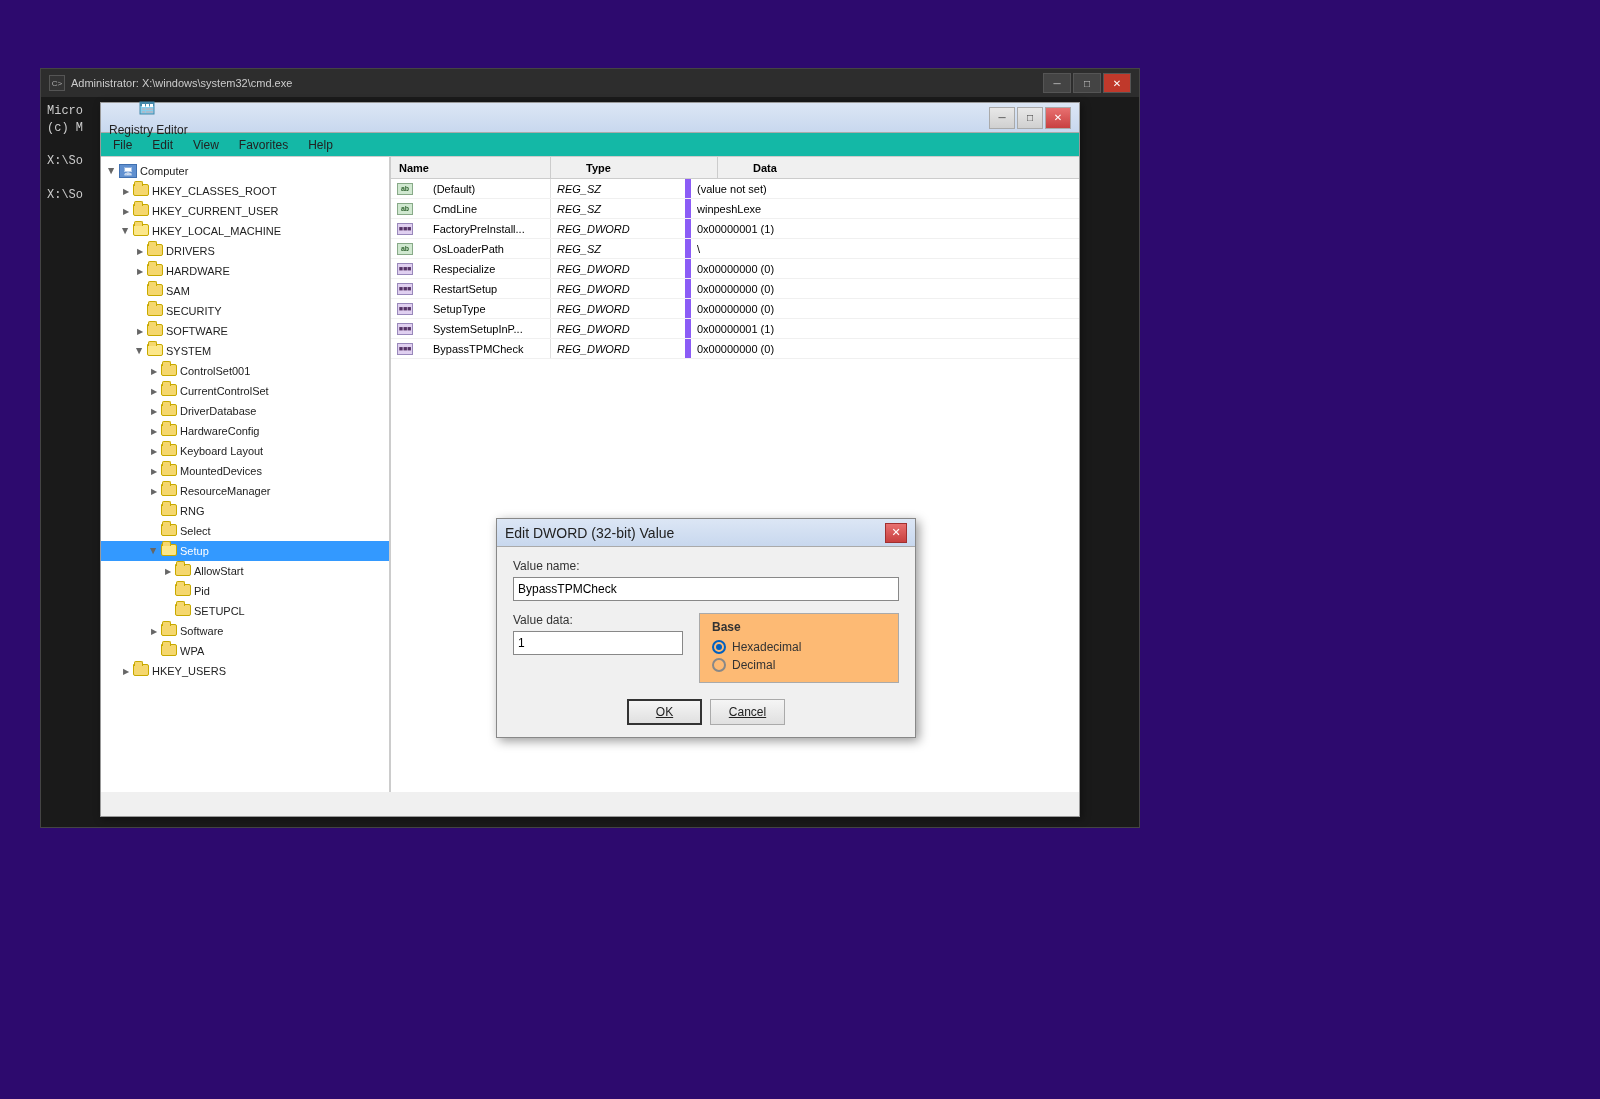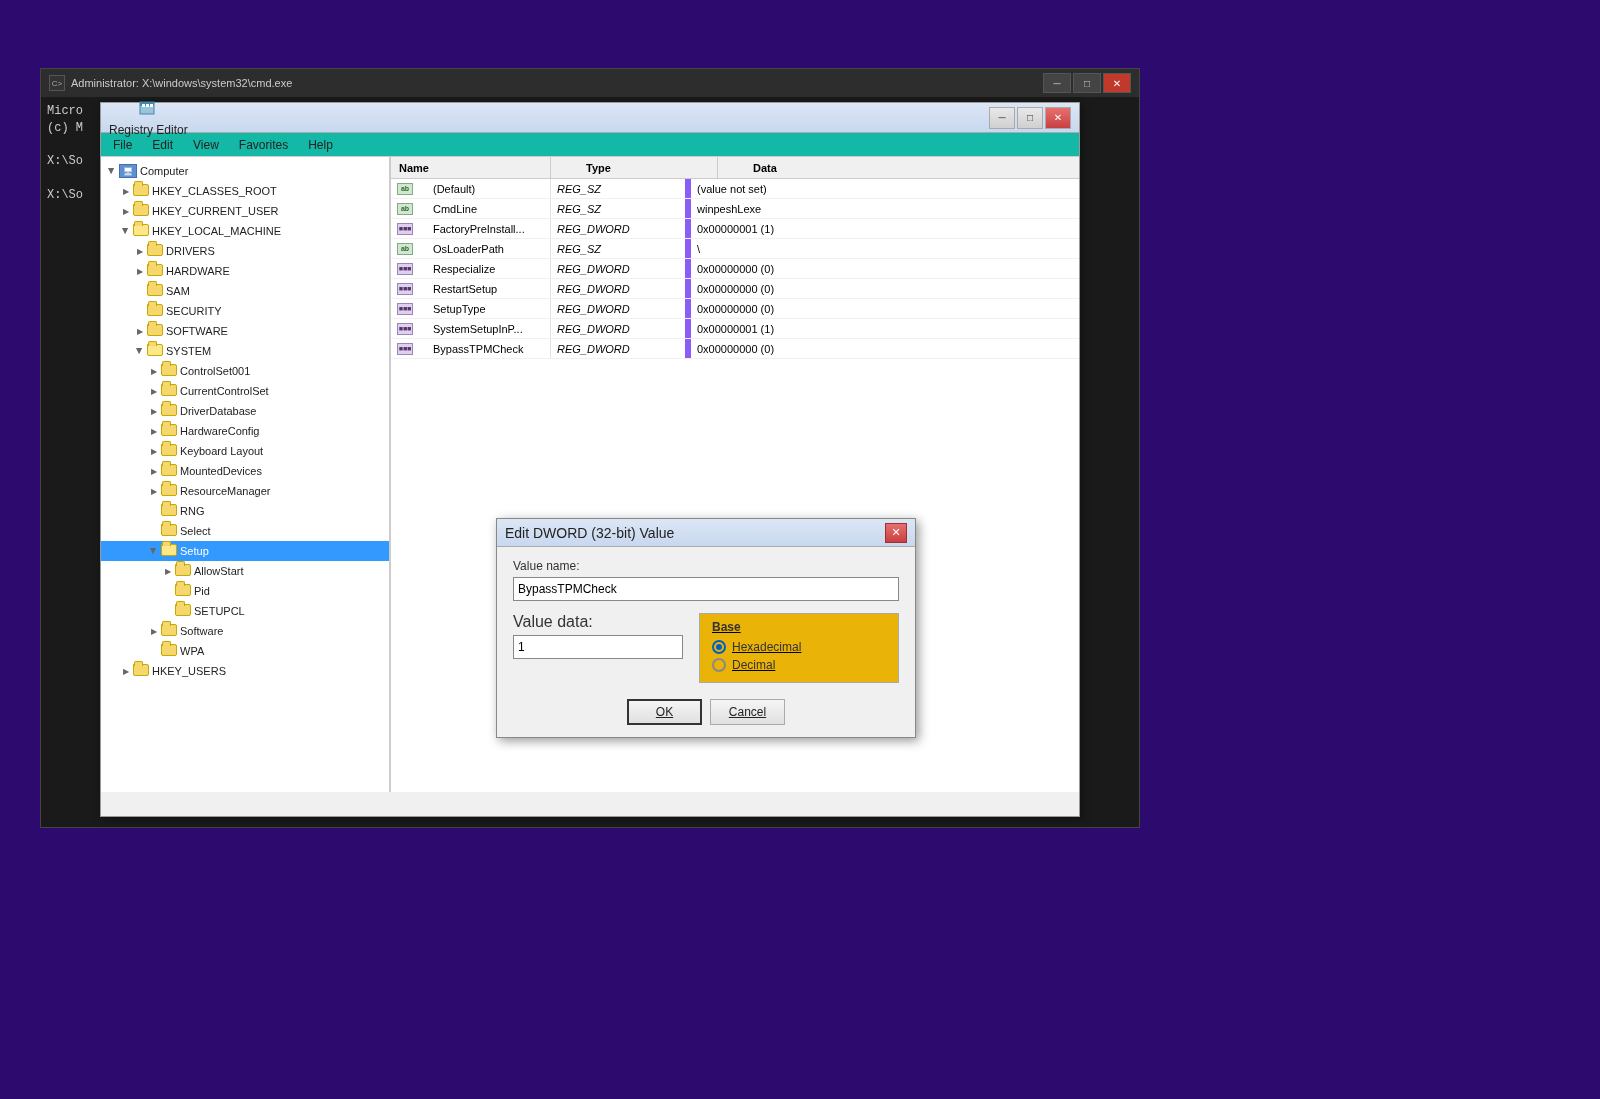--- a/index.html
+++ b/index.html
@@ -366,39 +366,38 @@
     }
     .dialog-row {
       display: flex;
       gap: 12px;
       margin-bottom: 16px;
     }
     .dialog-section {
       flex: 1;
     }
     .dialog-section-label {
-      font-size: 16px;
+      font-size: 12px;
       color: #333;
       margin-bottom: 4px;
     }
     .dialog-value-input {
       width: 170px;
       height: 24px;
       border: 1px solid #888;
       background: white;
       padding: 0 4px;
       font-size: 12px;
       font-family: inherit;
     }
     .dialog-base-section {
       border: 1px solid #aaa;
       padding: 6px 12px;
-      background: #eab308;
+      background: #fdba74;
       flex: 1;
-      text-decoration: underline;
     }
     .dialog-base-title {
       font-size: 12px;
       font-weight: bold;
       margin-bottom: 6px;
       color: #333;
     }
     .radio-row {
       display: flex;
       align-items: center;

